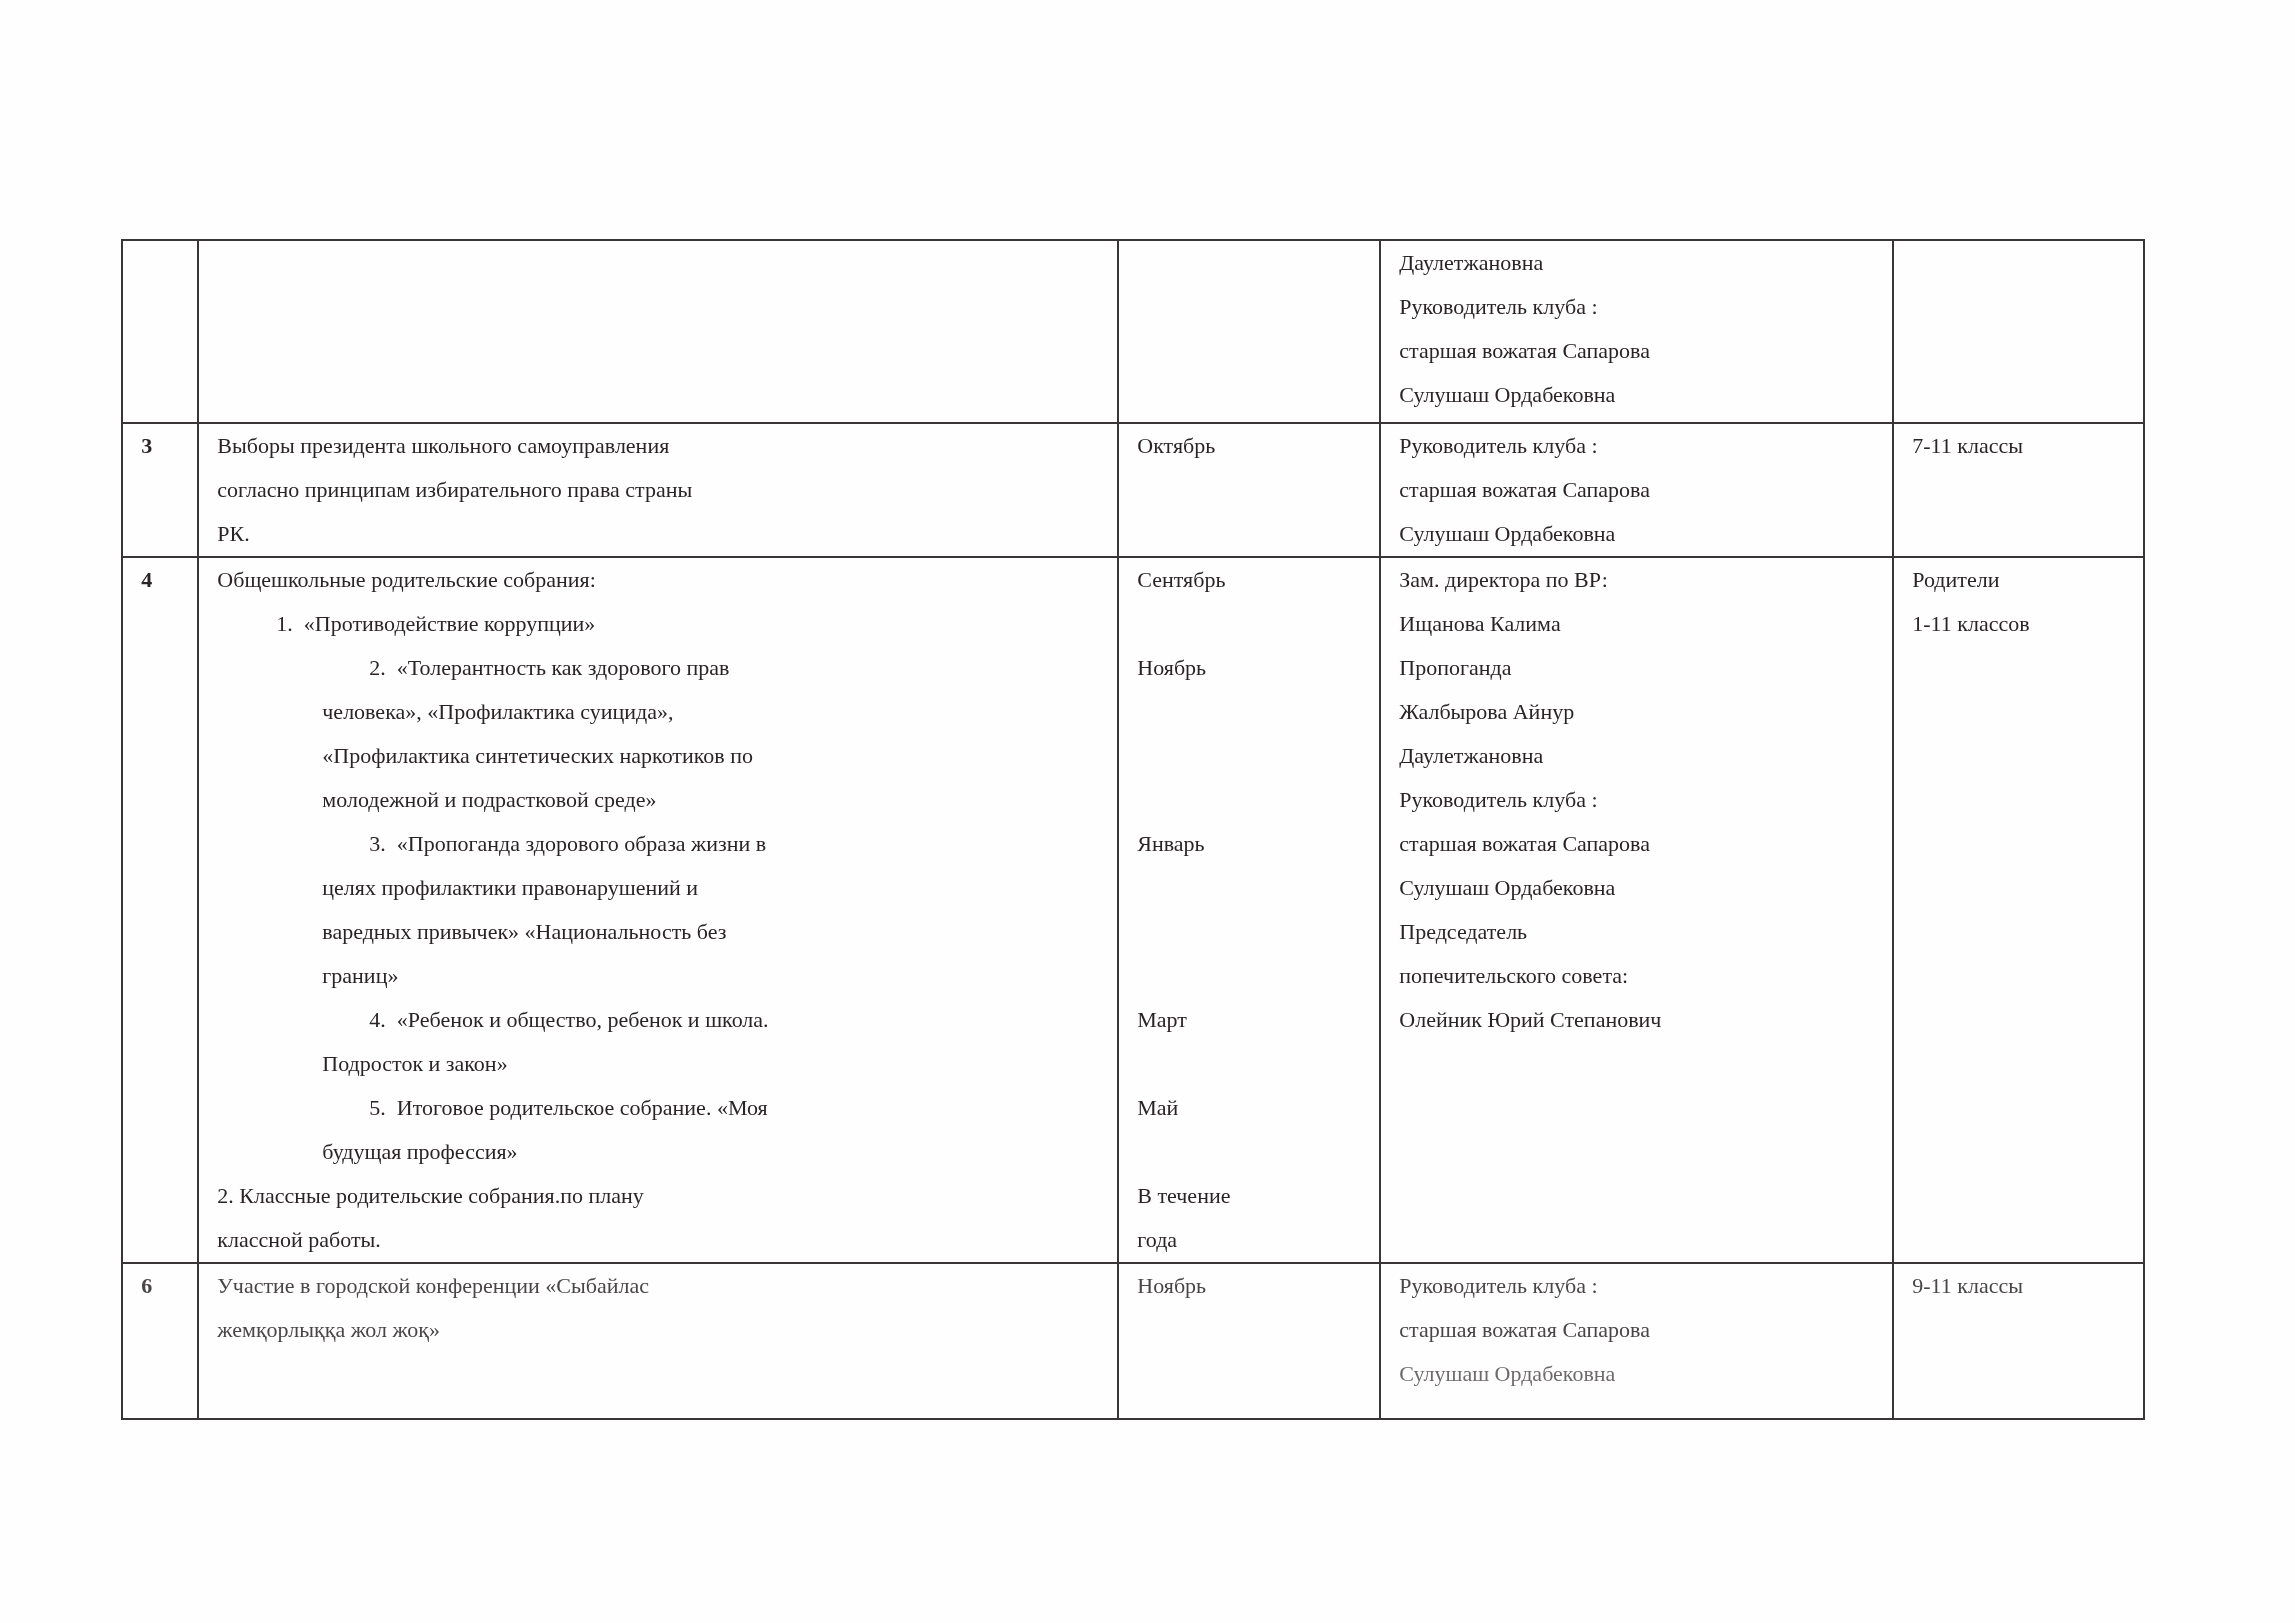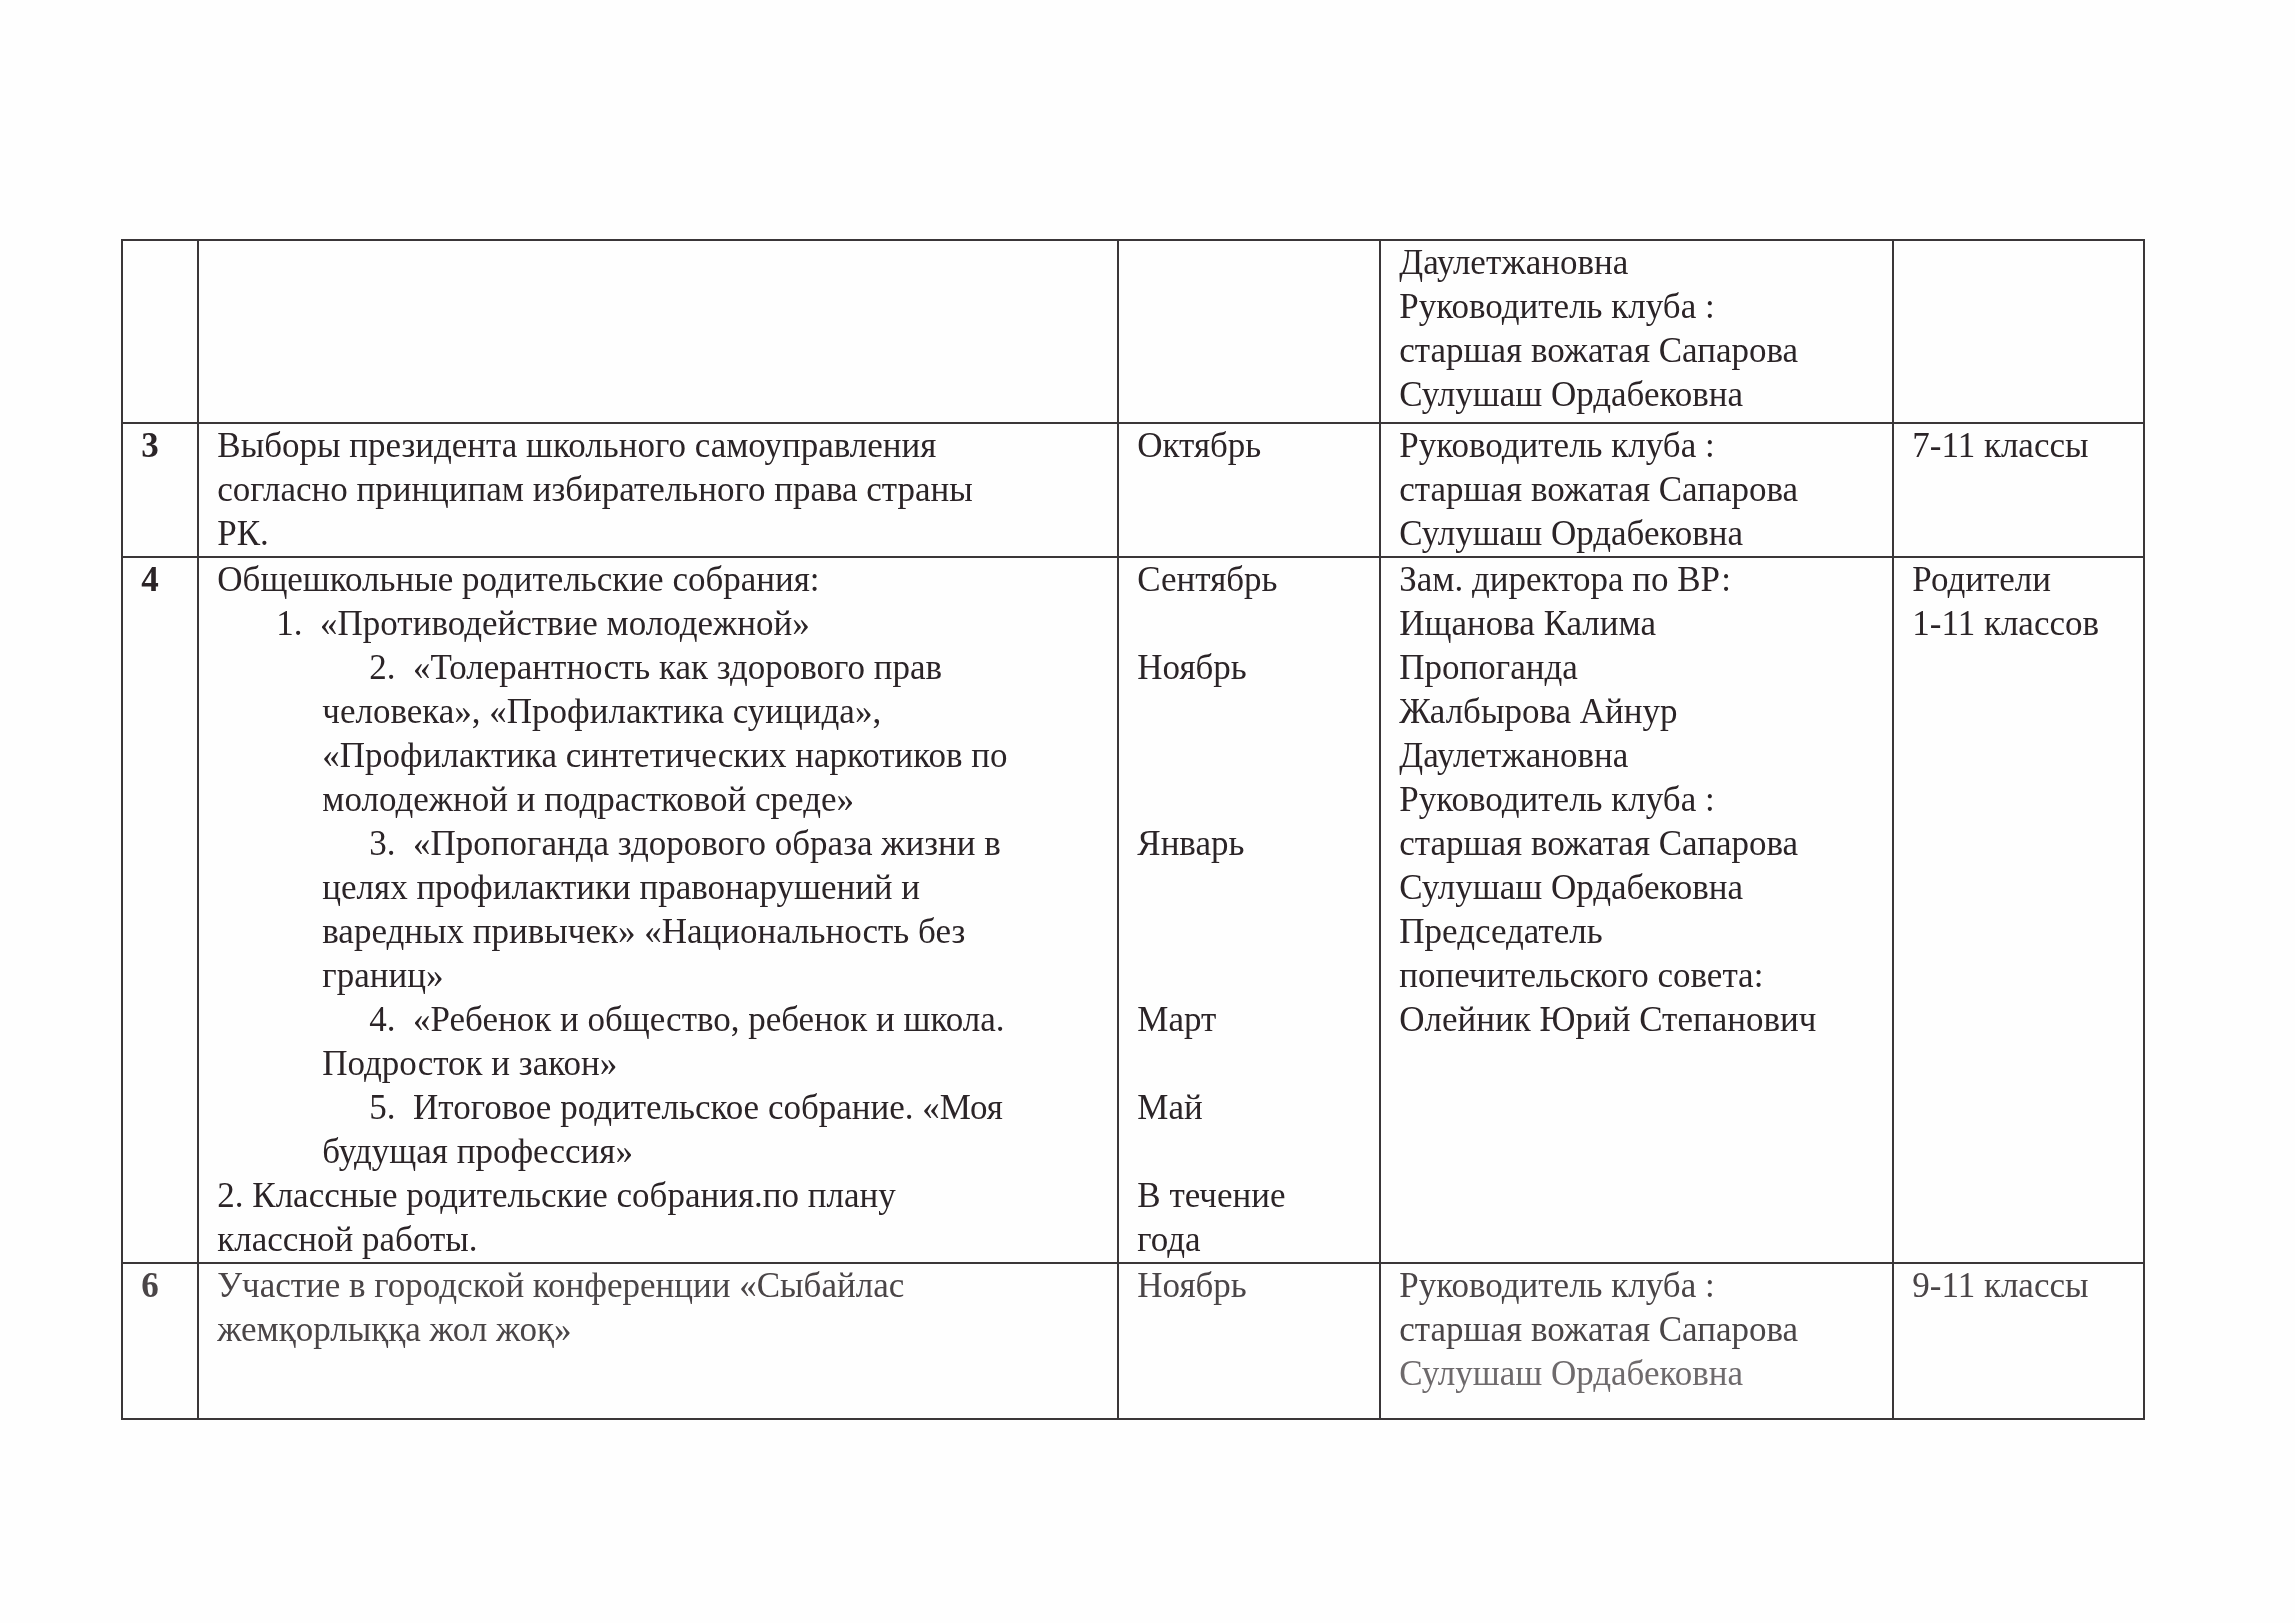--- a/index.html
+++ b/index.html
@@ -8,21 +8,21 @@
     font-family: "Liberation Serif", "DejaVu Serif", serif; color: #2b2427;
   }
   .page { position: absolute; left: 0; top: 0; width: 2295px; height: 1624px; }
   table.plan {
     position: absolute; left: 121px; top: 239px;
     border-collapse: collapse; table-layout: fixed;
     width: 2022px;
   }
   table.plan td {
     border: 2px solid #3a3638; vertical-align: top;
-    font-size: 35px; line-height: 44px;
+    font-size: 22px; line-height: 44px;
     padding: 0 0 0 18.3px;
   }
   col.c1 { width: 76px; }
   col.c2 { width: 920px; }
   col.c3 { width: 262px; }
   col.c4 { width: 513px; }
   col.c5 { width: 251px; }
   tr.r-cont td { height: 181px; }
   tr.r3 td { height: 129px; }
   tr.r4 td { height: 698px; }
@@ -83,21 +83,21 @@
       </td>
       <td class="c5t pt">
         <span class="line">7-11 классы</span>
       </td>
     </tr>
 
     <tr class="r4">
       <td class="num">4</td>
       <td class="pt">
         <span class="line">Общешкольные родительские  собрания:</span>
-        <span class="line li1"><span>1.</span>&nbsp;&nbsp;<span>«Противодействие молодежной»</span></span>
+        <span class="line li1"><span>1.</span>&nbsp;&nbsp;<span>«Противодействие коррупции»</span></span>
         <span class="line li2"><span>2.</span>&nbsp;&nbsp;<span>«Толерантность как здорового прав</span></span>
         <span class="line wrap">человека»,  «Профилактика суицида»,</span>
         <span class="line wrap">«Профилактика синтетических наркотиков по</span>
         <span class="line wrap">молодежной и подрастковой среде»</span>
         <span class="line li2"><span>3.</span>&nbsp;&nbsp;<span>«Пропоганда здорового образа жизни в</span></span>
         <span class="line wrap">целях профилактики правонарушений и</span>
         <span class="line wrap">варедных привычек» «Национальность без</span>
         <span class="line wrap">границ»</span>
         <span class="line li2"><span>4.</span>&nbsp;&nbsp;<span>«Ребенок и общество, ребенок и школа.</span></span>
         <span class="line wrap">Подросток и закон»</span>

